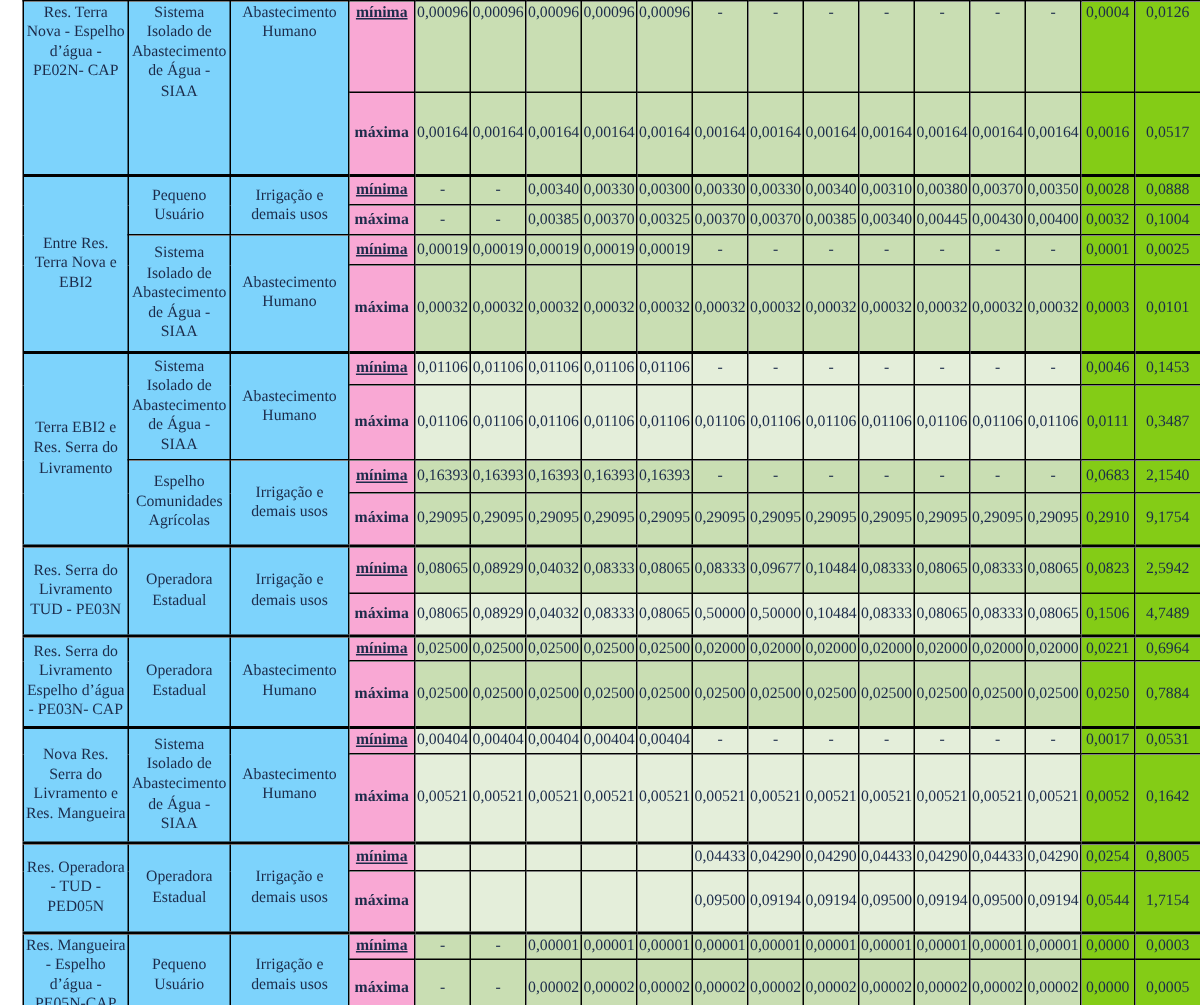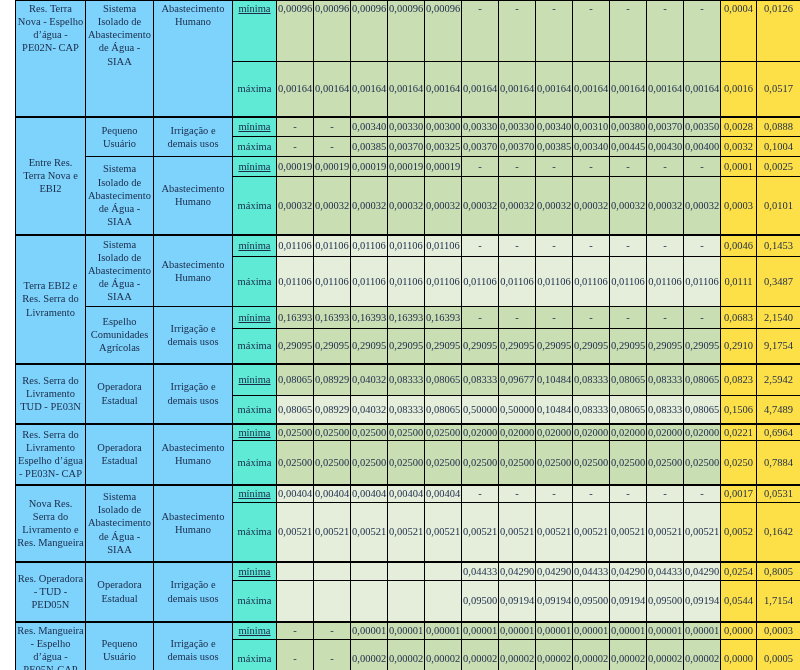--- a/index.html
+++ b/index.html
@@ -12,25 +12,25 @@
     margin-left:15px; width:785px;
   }
   table.rate td {
     border:1px solid #000000; padding:0 1px; text-align:center;
     vertical-align:middle; font-size:10.5px; color:#1c2b4a;
     overflow:hidden; line-height:1.25;
   }
   td.loc, td.usr, td.use {
     background:#7dd3fc; color:#23232e; line-height:1.55; padding:1px 2px;
   }
-  td.lbl { background:#5eead4; font-weight:normal; color:#23232e; font-size:11px; }
+  td.lbl { background:#f9a8d4; font-weight:bold; color:#23232e; font-size:11px; }
   td.lbl.u { text-decoration:underline; }
   td.val.m { background:#c9deb3; }
   td.val.l { background:#e4eeda; }
-  td.agg { background:#fde047; }
+  td.agg { background:#84cc16; }
   tr.bstart td { border-top:2px solid #000000; }
   tr.vtop td { vertical-align:top; padding-top:1px; }
   td.vtop { vertical-align:top; padding-top:2px; }
 </style>
 </head>
 <body>
 
 <div class="page">
   <table class="rate">
     <colgroup>

